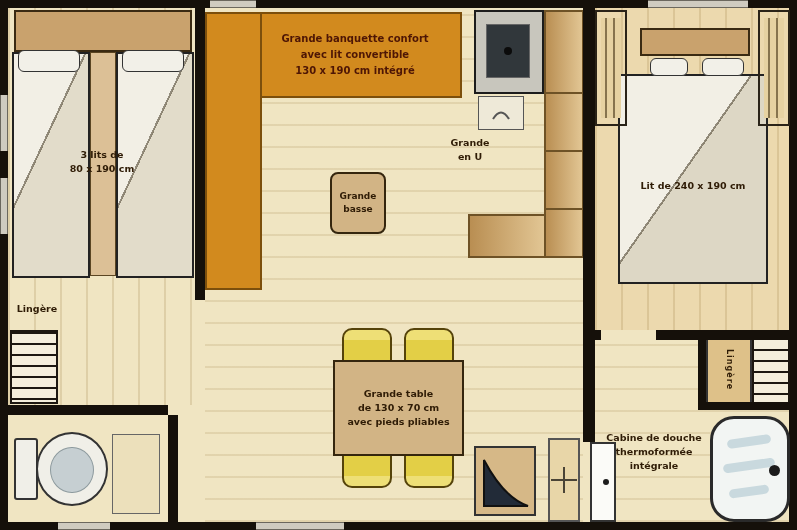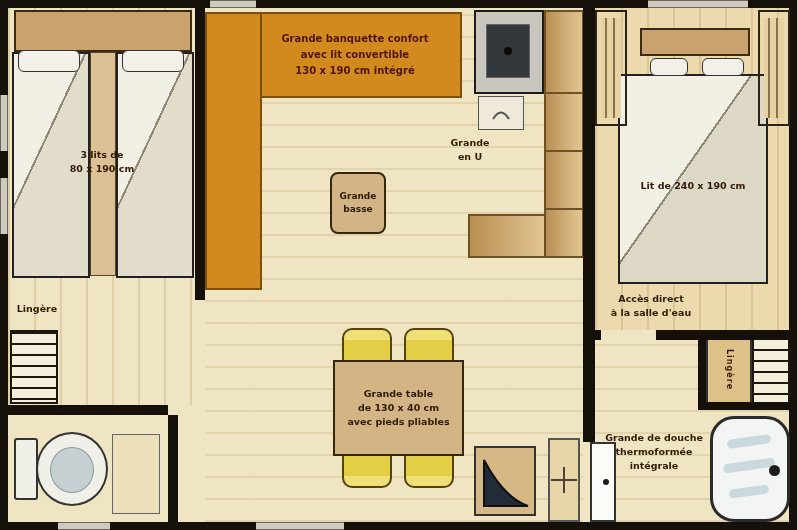--- a/index.html
+++ b/index.html
@@ -122,53 +122,51 @@
   <div class="abs cabinet" style="left:468px;top:214px;width:78px;height:44px;"></div>
   <div class="abs lbl" style="left:432px;top:130px;width:76px;height:40px;">Grande
 en U</div>
 
   <div class="abs chair" style="left:342px;top:328px;width:50px;height:36px;"></div>
   <div class="abs chair" style="left:404px;top:328px;width:50px;height:36px;"></div>
   <div class="abs chair flip" style="left:342px;top:452px;width:50px;height:36px;"></div>
   <div class="abs chair flip" style="left:404px;top:452px;width:50px;height:36px;"></div>
   <div class="abs table" style="left:333px;top:360px;width:131px;height:96px;"></div>
   <div class="abs lbl" style="left:333px;top:360px;width:131px;height:96px;">Grande table
-de 130 x 40 cm
+de 130 x 70 cm
 avec pieds pliables</div>
 
   <div class="abs basin-box" style="left:474px;top:446px;width:62px;height:70px;">
     <svg width="58" height="66" viewBox="0 0 58 66" style="display:block">
       <path d="M8 12 L8 58 L52 58 Q28 50 8 12 Z" fill="#222b38" stroke="#111" stroke-width="2"></path>
     </svg>
   </div>
   <div class="abs pluspanel" style="left:548px;top:438px;width:32px;height:84px;">
     <div class="plus"></div>
   </div>
 
   <div class="abs wardrobe" style="left:595px;top:10px;width:32px;height:116px;"></div>
   <div class="abs wardrobe" style="left:758px;top:10px;width:32px;height:116px;"></div>
   <div class="abs headboard" style="left:640px;top:28px;width:110px;height:28px;"></div>
   <div class="abs pillow" style="left:650px;top:58px;width:38px;height:18px;"></div>
   <div class="abs pillow" style="left:702px;top:58px;width:42px;height:18px;"></div>
   <div class="abs bed bed-dbl" style="left:618px;top:74px;width:150px;height:210px;"></div>
   <div class="abs lbl" style="left:618px;top:176px;width:150px;height:20px;">Lit de 240 x 190 cm</div>
-  <div class="abs lbl" style="left:598px;top:286px;width:106px;height:40px;">Accès direct
-à la salle d'eau</div>
 
   <div class="abs linen" style="left:706px;top:336px;width:46px;height:68px;">
     <span class="lbl lbl-vert">Lingère</span>
   </div>
   <div class="abs hatch" style="left:752px;top:336px;width:38px;height:68px;"></div>
   <div class="abs shower" style="left:710px;top:416px;width:80px;height:106px;">
     <div class="ridge" style="left:14px;top:18px;width:44px;height:9px;"></div>
     <div class="ridge" style="left:10px;top:42px;width:52px;height:9px;"></div>
     <div class="ridge" style="left:16px;top:68px;width:40px;height:9px;"></div>
     <div class="drain" style="left:56px;top:46px;"></div>
   </div>
-  <div class="abs lbl" style="left:596px;top:424px;width:116px;height:56px;">Grande de douche
+  <div class="abs lbl" style="left:596px;top:424px;width:116px;height:56px;">Cabine de douche
 thermoformée
 intégrale</div>
   <div class="abs door-white" style="left:590px;top:442px;width:26px;height:80px;">
     <div class="handle"></div>
   </div>
 
   <div class="abs wall" style="left:195px;top:8px;width:10px;height:292px;"></div>
   <div class="abs wall" style="left:8px;top:405px;width:160px;height:10px;"></div>
   <div class="abs wall" style="left:168px;top:415px;width:10px;height:107px;"></div>
   <div class="abs wall" style="left:583px;top:8px;width:12px;height:332px;"></div>

